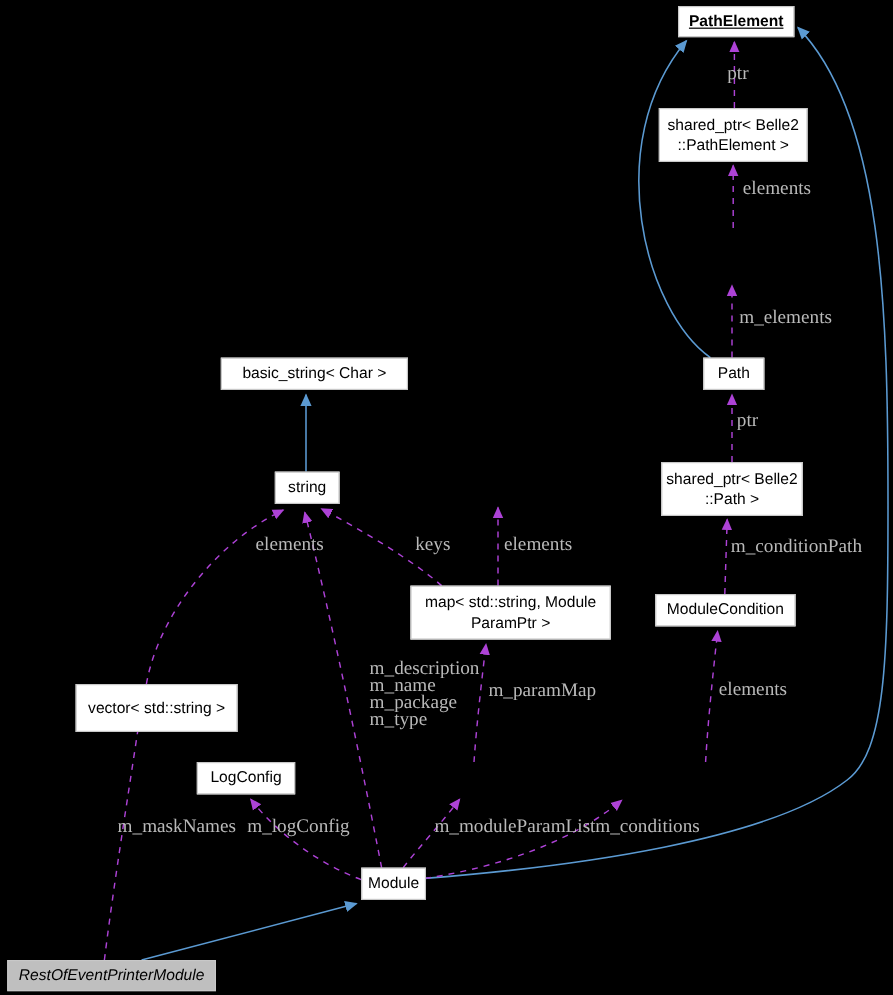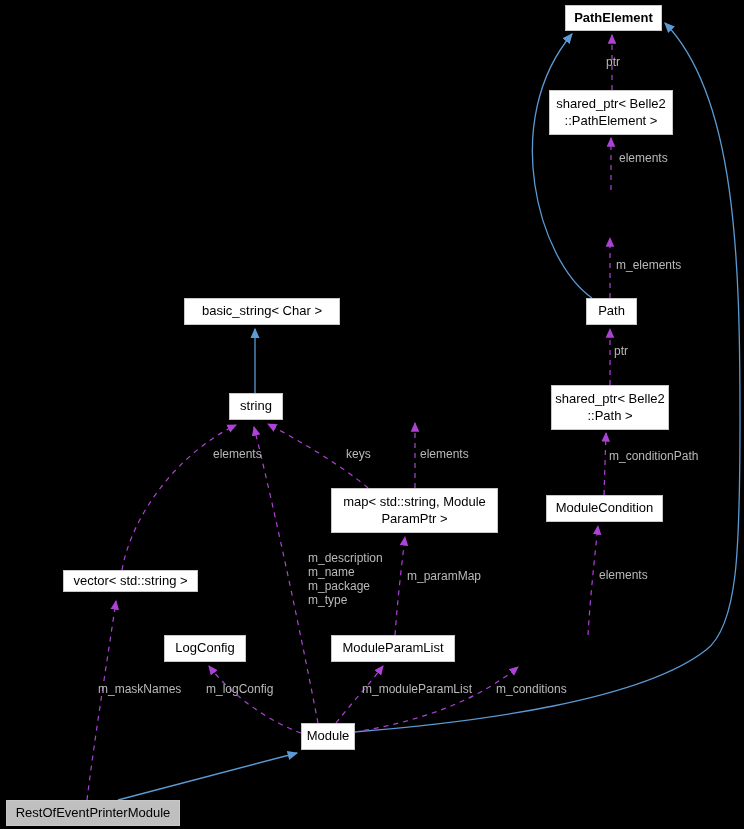--- a/index.html
+++ b/index.html
@@ -16,26 +16,27 @@
   .node {
     position:absolute; z-index:2;
     display:flex; align-items:center; justify-content:center;
     text-align:center;
     background:#ffffff; color:#000;
     border:1px solid #c8c8c8;
     font-size:13px; line-height:1.3;
     white-space:pre-line;
     cursor:pointer;
   }
-  .node.bold { font-weight:bold; }
-  .node.highlight { background:#bfbfbf; }
+  .node.bold { font-weight:bold;text-decoration:underline; }
+  .node.highlight { background:#bfbfbf;font-style:italic; }
   .edge-label {
     position:absolute; z-index:1;
-    color:#b9b9b9; font-size:12px; line-height:14px;
+    color:#b9b9b9; font-size:16px; line-height:14px;
     white-space:pre-line;
+    font-family:Liberation Serif, serif;
   }
   .edge-label.center { text-align:left; }
 </style>
 </head>
 <body>
 
 <div class="canvas">
 
   <svg class="edges" width="744" height="829">
     <defs>
@@ -70,26 +71,25 @@
   </svg>
 
   <div class="node bold" style="left:565px;top:5px;width:97px;height:26px">PathElement</div>
   <div class="node" style="left:549px;top:90px;width:124px;height:45px">shared_ptr&lt; Belle2
 ::PathElement &gt;</div>
   <div class="node" style="left:586px;top:298px;width:51px;height:27px">Path</div>
   <div class="node" style="left:184px;top:298px;width:156px;height:27px">basic_string&lt; Char &gt;</div>
   <div class="node" style="left:229px;top:393px;width:54px;height:27px">string</div>
   <div class="node" style="left:551px;top:385px;width:118px;height:45px">shared_ptr&lt; Belle2
 ::Path &gt;</div>
-  <div class="node" style="left:331px;top:488px;width:167px;height:45px">map&lt; std::string, Module
+  <div class="node" style="left:342px;top:488px;width:167px;height:45px">map&lt; std::string, Module
 ParamPtr &gt;</div>
   <div class="node" style="left:546px;top:495px;width:117px;height:27px">ModuleCondition</div>
-  <div class="node" style="left:63px;top:570px;width:135px;height:22px">vector&lt; std::string &gt;</div>
+  <div class="node" style="left:63px;top:570px;width:135px;height:40px">vector&lt; std::string &gt;</div>
   <div class="node" style="left:164px;top:635px;width:82px;height:27px">LogConfig</div>
-  <div class="node" style="left:331px;top:635px;width:124px;height:27px">ModuleParamList</div>
   <div class="node" style="left:301px;top:723px;width:54px;height:27px">Module</div>
   <div class="node highlight" style="left:6px;top:800px;width:174px;height:26px">RestOfEventPrinterModule</div>
 
   <div class="edge-label" style="left:606px;top:55px">ptr</div>
   <div class="edge-label" style="left:619px;top:151px">elements</div>
   <div class="edge-label" style="left:616px;top:258px">m_elements</div>
   <div class="edge-label" style="left:614px;top:344px">ptr</div>
   <div class="edge-label" style="left:609px;top:449px">m_conditionPath</div>
   <div class="edge-label" style="left:599px;top:568px">elements</div>
   <div class="edge-label" style="left:496px;top:682px">m_conditions</div>

